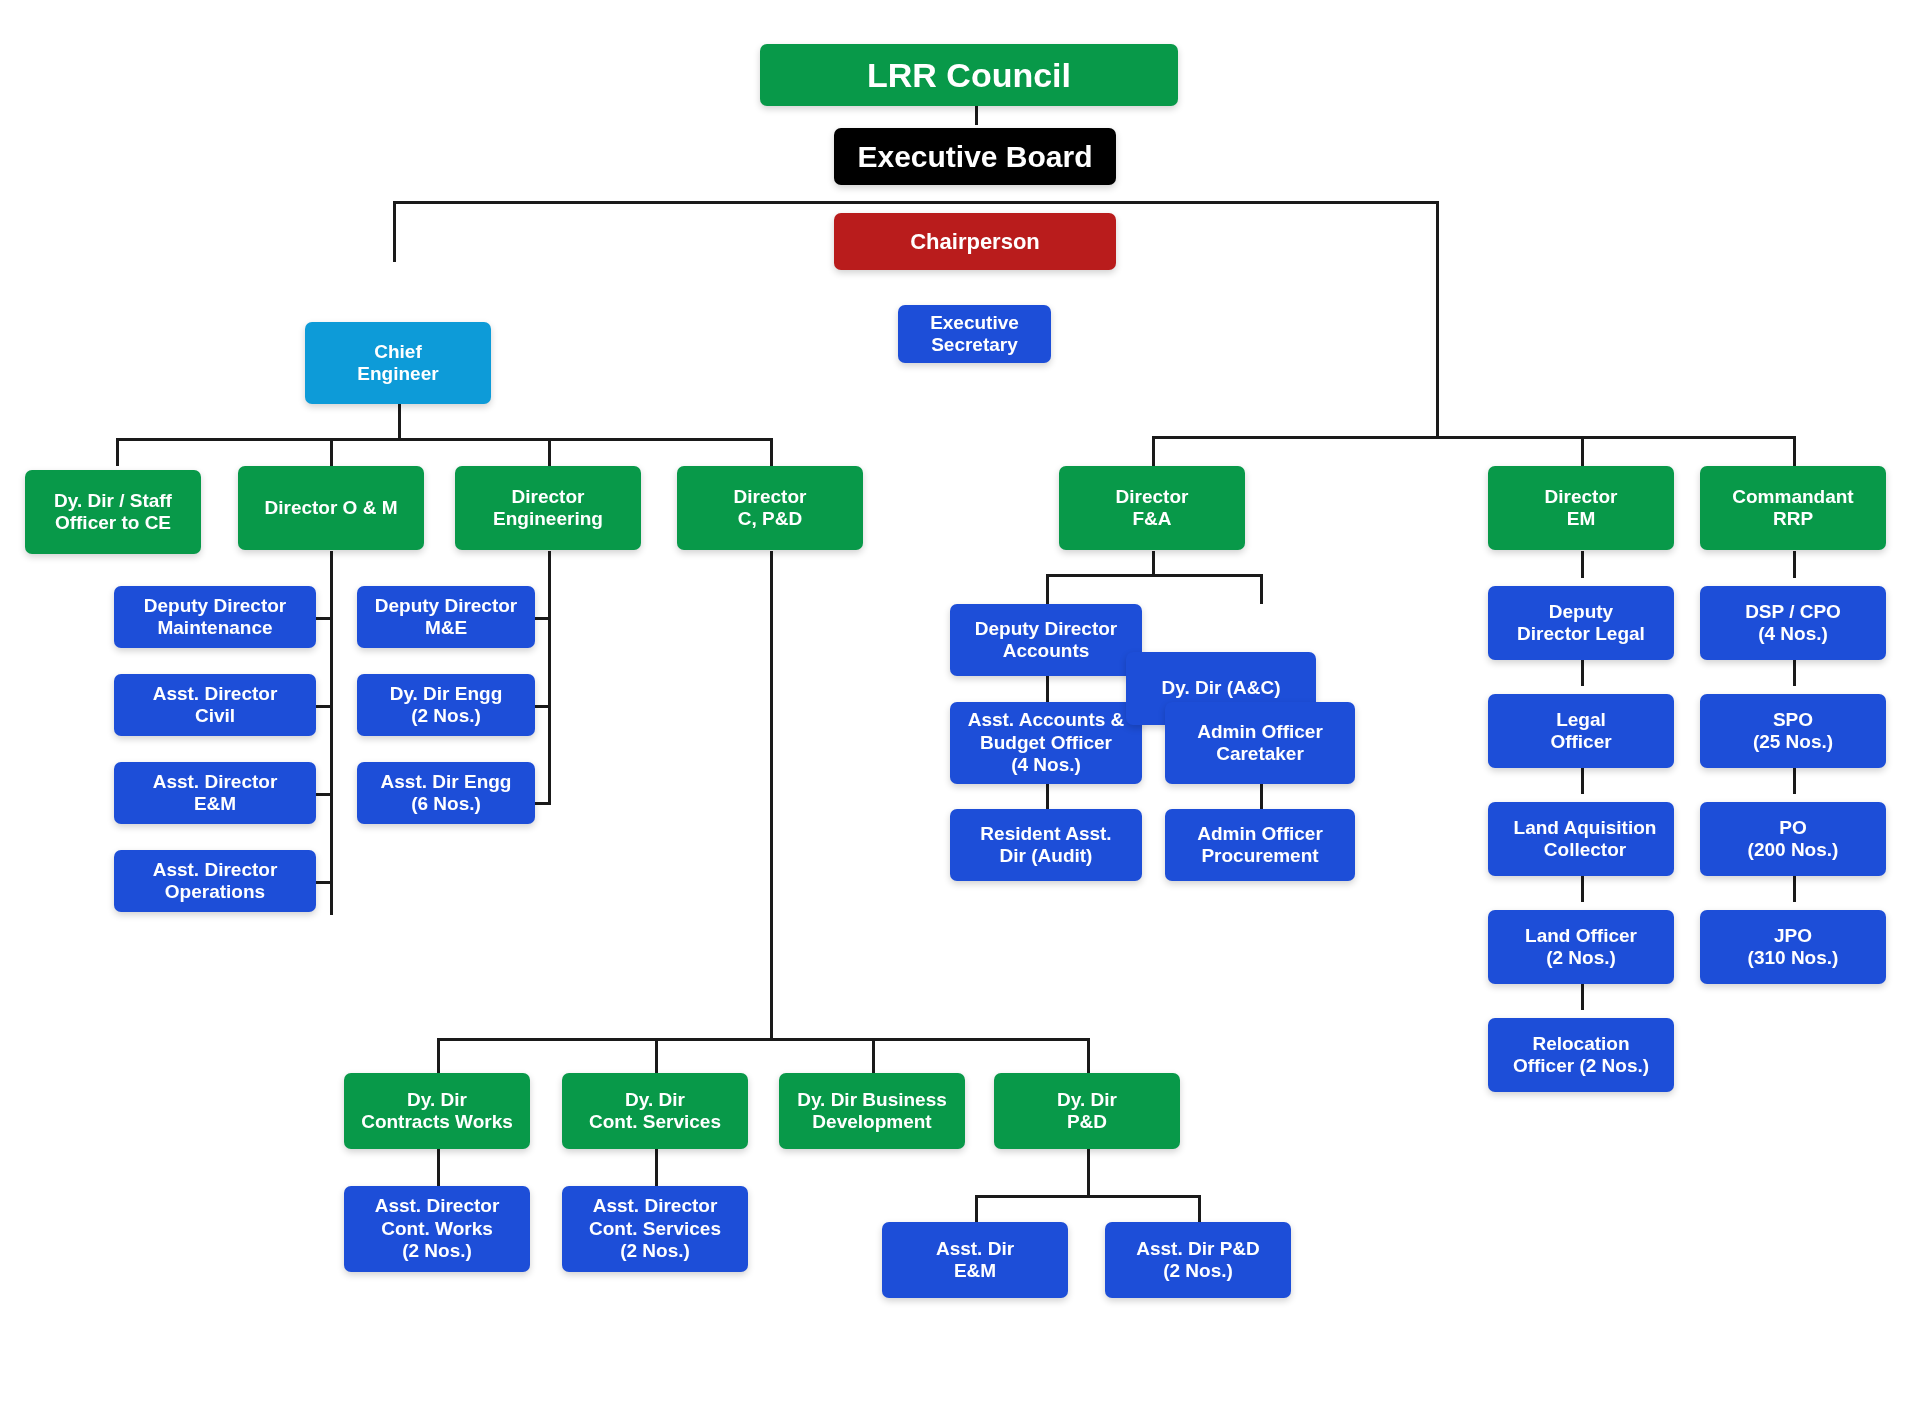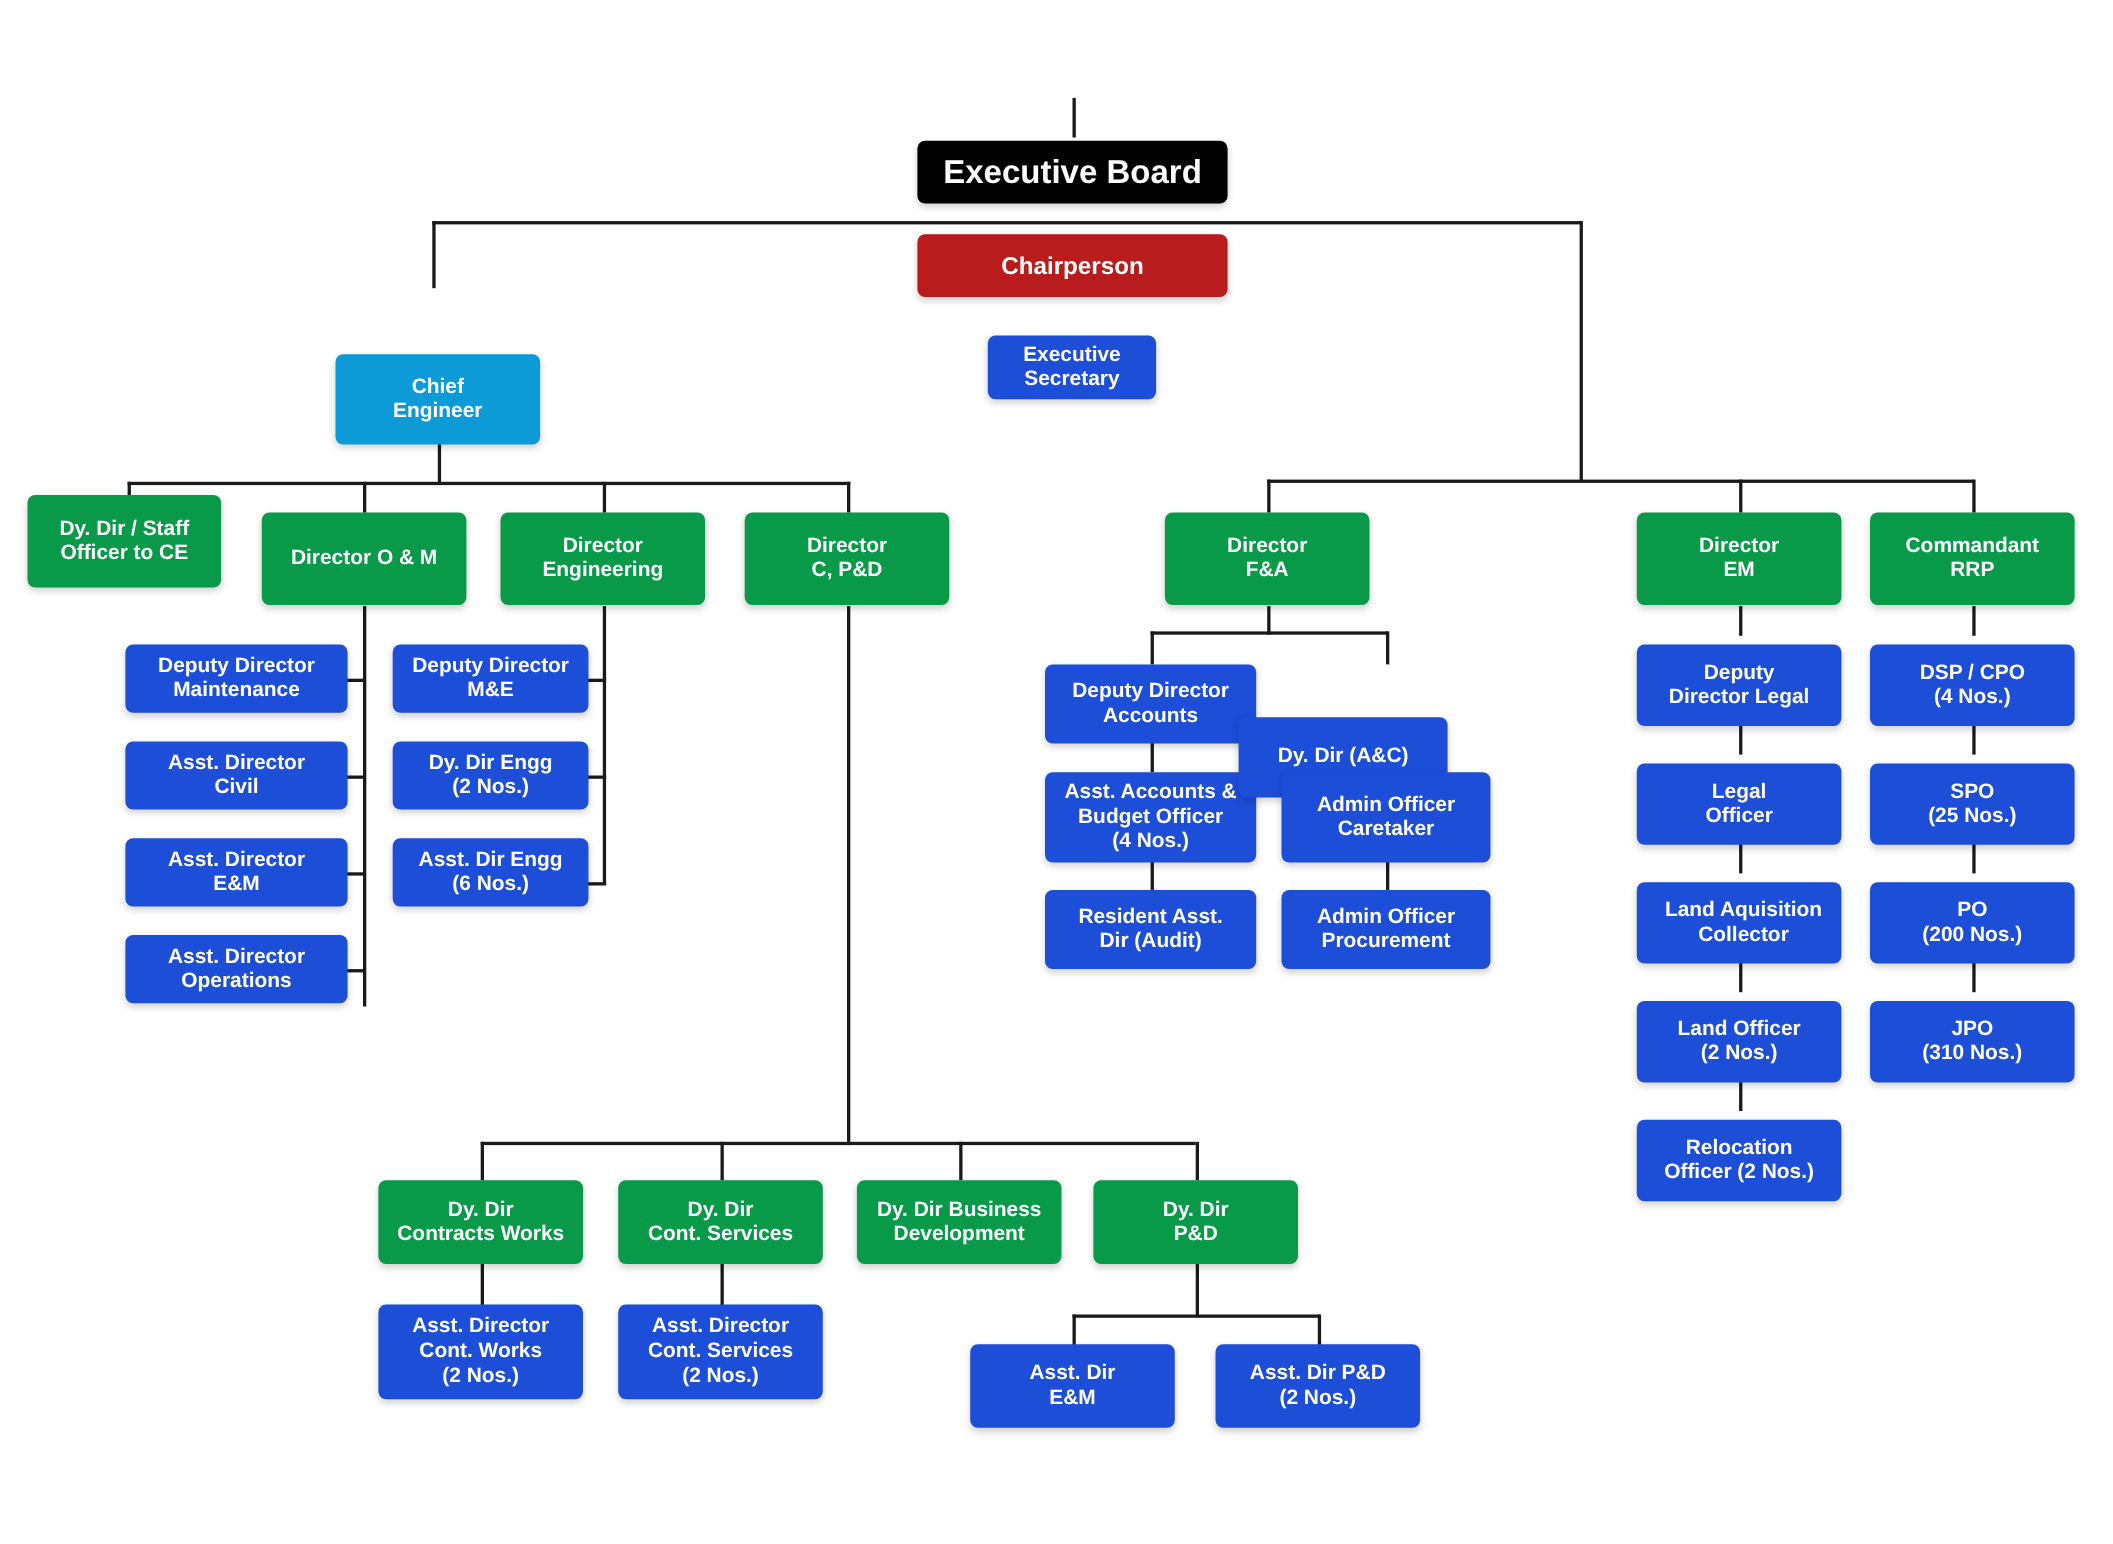--- a/index.html
+++ b/index.html
@@ -118,32 +118,33 @@
   <div class="conn v" style="left:1581px; top:659px; height:27px;"></div>
   <div class="conn v" style="left:1581px; top:767px; height:27px;"></div>
   <div class="conn v" style="left:1581px; top:875px; height:27px;"></div>
   <div class="conn v" style="left:1581px; top:983px; height:27px;"></div>
 
   <div class="conn v" style="left:1793px; top:551px; height:27px;"></div>
   <div class="conn v" style="left:1793px; top:659px; height:27px;"></div>
   <div class="conn v" style="left:1793px; top:767px; height:27px;"></div>
   <div class="conn v" style="left:1793px; top:875px; height:27px;"></div>
 
+  <div class="node lvl-root" style="left:760px; top:44px; width:418px; height:62px;">LRR Council</div>
 
   <div class="node lvl-board" style="left:834px; top:128px; width:282px; height:57px;">Executive Board</div>
 
   <div class="node lvl-chair" style="left:834px; top:213px; width:282px; height:57px;">Chairperson</div>
 
   <div class="node lvl-dark" style="left:898px; top:305px; width:153px; height:58px;">Executive
 Secretary</div>
 
   <div class="node lvl-blue" style="left:305px; top:322px; width:186px; height:82px;">Chief
 Engineer</div>
 
-  <div class="node lvl-mid" style="left:25px; top:450px; width:176px; height:84px;">Dy. Dir / Staff
+  <div class="node lvl-mid" style="left:25px; top:470px; width:176px; height:84px;">Dy. Dir / Staff
 Officer to CE</div>
   <div class="node lvl-mid" style="left:238px; top:466px; width:186px; height:84px;">Director O &amp; M</div>
   <div class="node lvl-mid" style="left:455px; top:466px; width:186px; height:84px;">Director
 Engineering</div>
   <div class="node lvl-mid" style="left:677px; top:466px; width:186px; height:84px;">Director
 C, P&amp;D</div>
 
   <div class="node lvl-dark" style="left:114px; top:586px; width:202px; height:62px;">Deputy Director
 Maintenance</div>
   <div class="node lvl-dark" style="left:114px; top:674px; width:202px; height:62px;">Asst. Director

